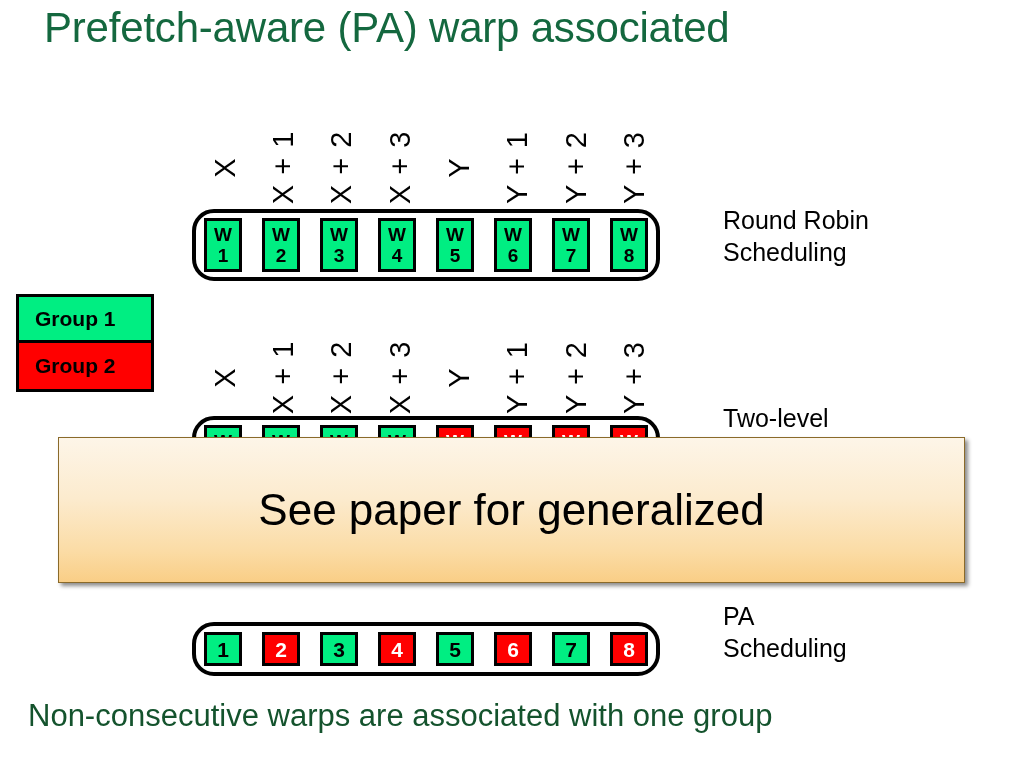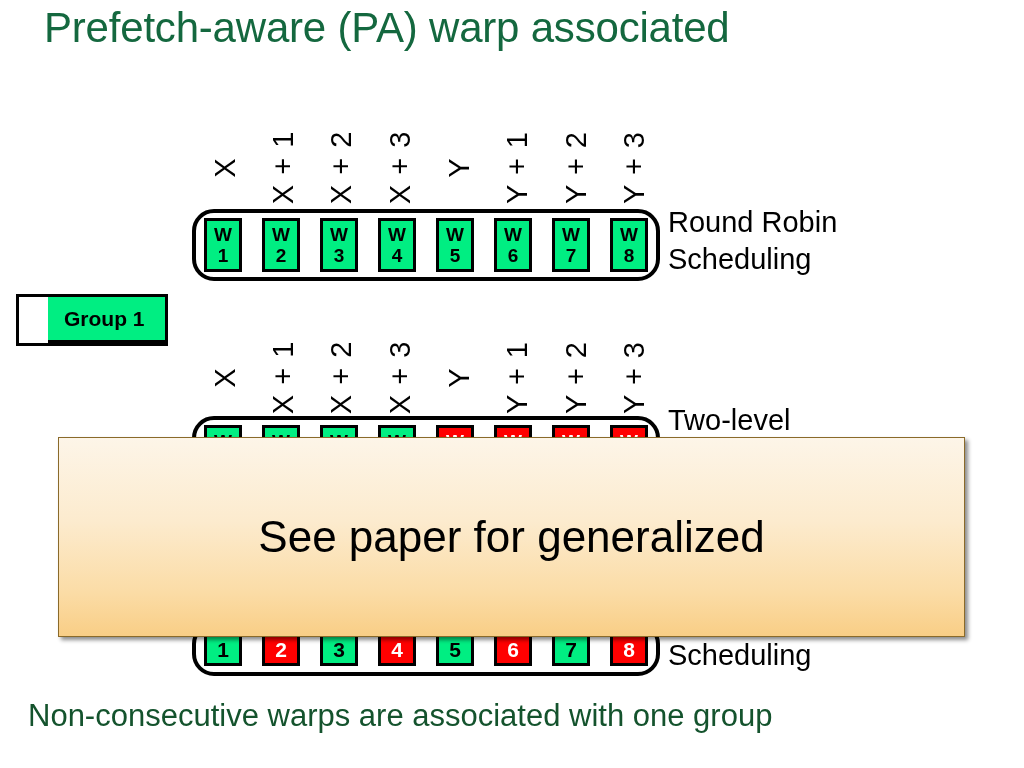--- a/index.html
+++ b/index.html
@@ -107,58 +107,57 @@
   #warp-row-1 { top: 209px; height: 72px; }
 
   #addr-row-2 { top: 296px; }
   #warp-row-2 { top: 416px; height: 72px; }
 
   #warp-row-3 { top: 622px; height: 54px; }
 
   
   .sched-label {
     position: absolute;
-    left: 668px;
-    font-size: 29px;
+    left: 723px;
+    font-size: 25px;
     line-height: 1.28;
     white-space: pre-line;
   }
   #sched-label-1 { top: 204px; }
   #sched-label-2 { top: 402px; }
   #sched-label-3 { top: 600px; }
 
   
   #group-legend {
     position: absolute;
     left: 16px;
     top: 294px;
-    width: 152px;
+    width: 138px;
     border: 3px solid #000000;
     box-sizing: border-box;
-    padding-left: 29px;
   }
   .legend-item {
     height: 46px;
     display: flex;
     align-items: center;
     padding-left: 16px;
     font-size: 21px;
     font-weight: bold;
     box-sizing: border-box;
   }
   #legend-group-1 { background: #00EE82; color: #000000; border-bottom: 3px solid #000000; }
   #legend-group-2 { background: #FF0000; color: #000000; }
 
   
   #overlay-callout {
     position: absolute;
     left: 58px;
     top: 437px;
     width: 907px;
-    height: 200px;
+    height: 146px;
     box-sizing: border-box;
     border: 1px solid #8a6a2a;
     background: linear-gradient(180deg, #FDF5E8 0%, #FCEBCE 42%, #FBDCA6 78%, #F9CE86 100%);
     box-shadow: 3px 3px 4px rgba(0,0,0,0.45);
     display: flex;
     flex-direction: column;
     align-items: center;
     justify-content: center;
     text-align: center;
   }
@@ -248,20 +247,23 @@
       </div>
   </div>
 </div>
 <div class="sched-label" id="sched-label-1">Round Robin
 Scheduling</div>
 
 <div id="group-legend">
   <div class="legend-item" id="legend-group-1">
       <span>Group 1</span>
     </div>
+  <div class="legend-item" id="legend-group-2">
+      <span>Group 2</span>
+    </div>
 </div>
 
 <div class="addr-row" id="addr-row-2">
   <div class="addr-cell">
       <span class="addr-text">X</span>
     </div>
   <div class="addr-cell">
       <span class="addr-text">X + 1</span>
     </div>
   <div class="addr-cell">

